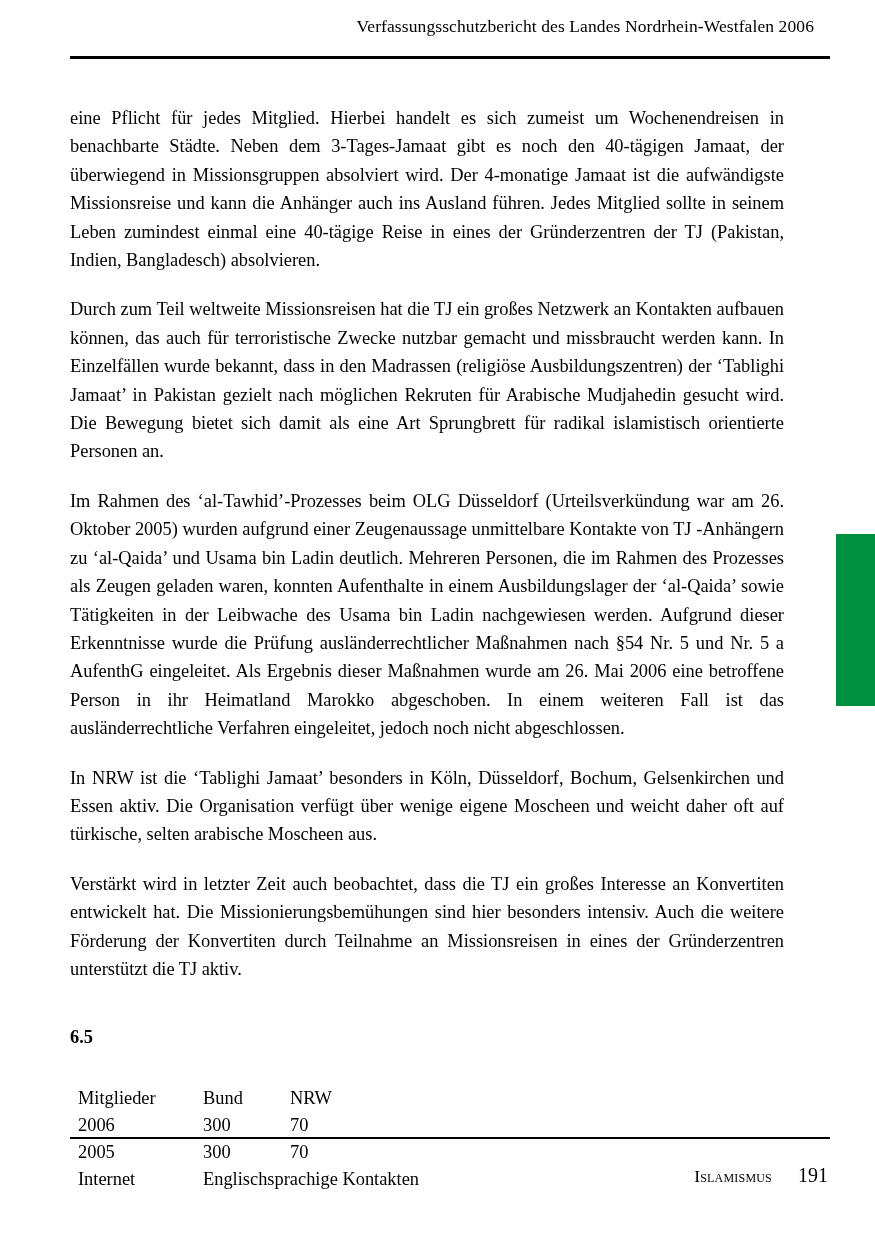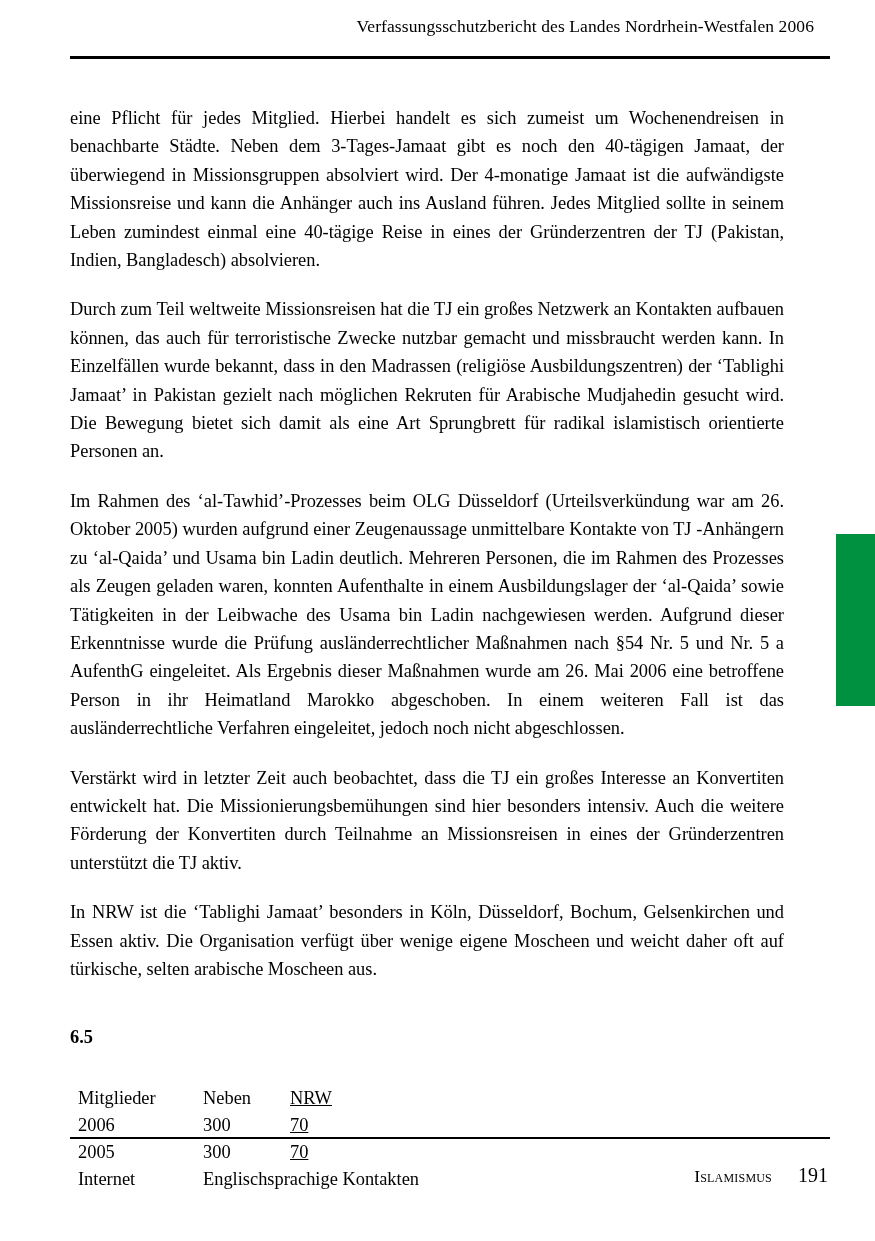--- a/index.html
+++ b/index.html
@@ -99,21 +99,21 @@
     font-size: 18.4px;
     line-height: 27px;
   }
   .fact-table td {
     padding: 0 0 0 0;
     vertical-align: top;
     white-space: nowrap;
   }
   .col-label  { width: 125px; padding-left: 8px !important; }
   .col-bund   { width: 87px; }
-  .col-nrw    { width: 200px; text-decoration: underline; }
+  .col-nrw    { width: 200px; }
   .col-wide   { }
 
   
   .footer-rule {
     position: absolute;
     left: 70px;
     top: 1137px;
     width: 760px;
     height: 2px;
     background: #000000;
@@ -148,32 +148,32 @@
 
   <div class="header-rule"></div>
 
   <div class="side-tab"></div>
 
   <div class="content">
 
     <p class="body-par">eine Pflicht für jedes Mitglied. Hierbei handelt es sich zumeist um Wochenendreisen in benachbarte Städte. Neben dem 3-Tages-Jamaat gibt es noch den 40-tägigen Jamaat, der überwiegend in Missionsgruppen absolviert wird. Der 4-monatige Jamaat ist die aufwändigste Missionsreise und kann die Anhänger auch ins Ausland führen. Jedes Mitglied sollte in seinem Leben zumindest einmal eine 40-tägige Reise in eines der Gründerzentren der TJ (Pakistan, Indien, Bangladesch) absolvieren.</p>
     <p class="body-par">Durch zum Teil weltweite Missionsreisen hat die TJ ein großes Netzwerk an Kontakten aufbauen können, das auch für terroristische Zwecke nutzbar gemacht und missbraucht werden kann. In Einzelfällen wurde bekannt, dass in den Madrassen (religiöse Ausbildungszentren) der ‘Tablighi Jamaat’ in Pakistan gezielt nach möglichen Rekruten für Arabische Mudjahedin gesucht wird. Die Bewegung bietet sich damit als eine Art Sprungbrett für radikal islamistisch orientierte Personen an.</p>
     <p class="body-par">Im Rahmen des ‘al-Tawhid’-Prozesses beim OLG Düsseldorf (Urteilsverkündung war am 26. Oktober 2005) wurden aufgrund einer Zeugenaussage unmittelbare Kontakte von TJ -Anhängern zu ‘al-Qaida’ und Usama bin Ladin deutlich. Mehreren Personen, die im Rahmen des Prozesses als Zeugen geladen waren, konnten Aufenthalte in einem Ausbildungslager der ‘al-Qaida’ sowie Tätigkeiten in der Leibwache des Usama bin Ladin nachgewiesen werden. Aufgrund dieser Erkenntnisse wurde die Prüfung ausländerrechtlicher Maßnahmen nach §54 Nr. 5 und Nr. 5 a AufenthG eingeleitet. Als Ergebnis dieser Maßnahmen wurde am 26. Mai 2006 eine betroffene Person in ihr Heimatland Marokko abgeschoben. In einem weiteren Fall ist das ausländerrechtliche Verfahren eingeleitet, jedoch noch nicht abgeschlossen.</p>
+    <p class="body-par">In NRW ist die ‘Tablighi Jamaat’ besonders in Köln, Düsseldorf, Bochum, Gelsenkirchen und Essen aktiv. Die Organisation verfügt über wenige eigene Moscheen und weicht daher oft auf türkische, selten arabische Moscheen aus.</p>
     <p class="body-par">Verstärkt wird in letzter Zeit auch beobachtet, dass die TJ ein großes Interesse an Konvertiten entwickelt hat. Die Missionierungsbemühungen sind hier besonders intensiv. Auch die weitere Förderung der Konvertiten durch Teilnahme an Missionsreisen in eines der Gründerzentren unterstützt die TJ aktiv.</p>
-    <p class="body-par">In NRW ist die ‘Tablighi Jamaat’ besonders in Köln, Düsseldorf, Bochum, Gelsenkirchen und Essen aktiv. Die Organisation verfügt über wenige eigene Moscheen und weicht daher oft auf türkische, selten arabische Moscheen aus.</p>
 
     <div class="section-heading">
       <span class="section-number">6.5</span>
     </div>
 
     <table class="fact-table">
       <tbody>
         <tr>
           <td class="col-label">Mitglieder</td>
-          <td class="col-bund">Neben</td>
+          <td class="col-bund">Bund</td>
           <td class="col-nrw">NRW</td>
         </tr>
         <tr>
           <td class="col-label">2006</td>
           <td class="col-bund">300</td>
           <td class="col-nrw">70</td>
         </tr>
         <tr>
           <td class="col-label">2005</td>
           <td class="col-bund">300</td>

